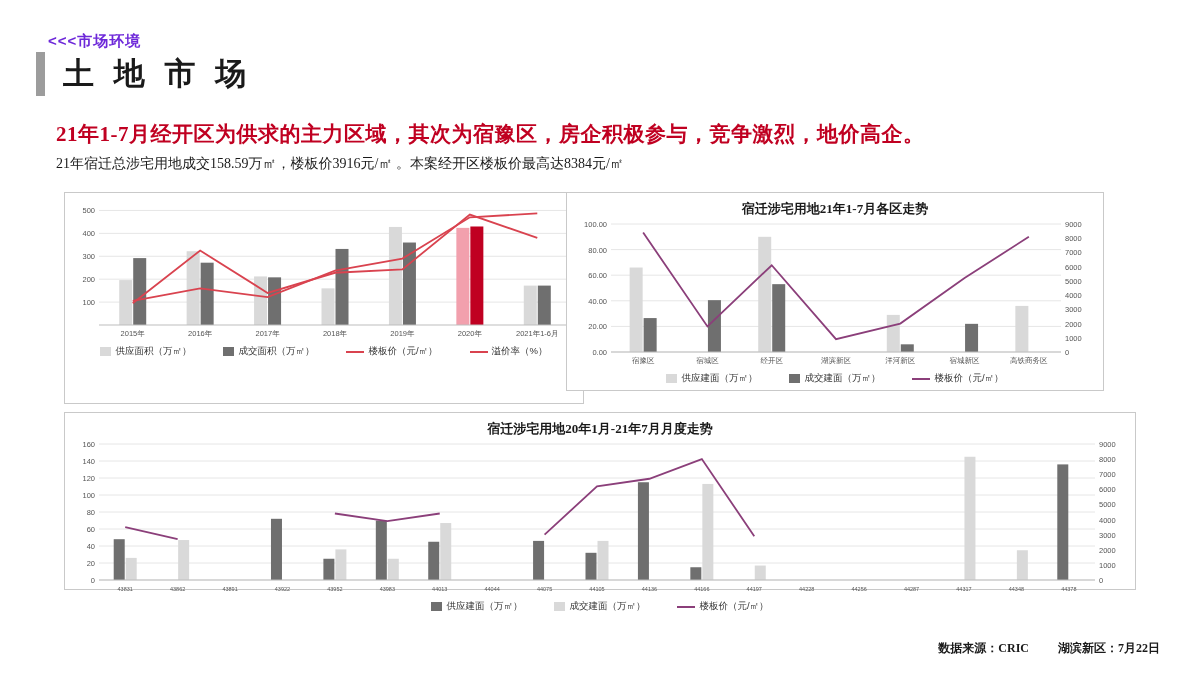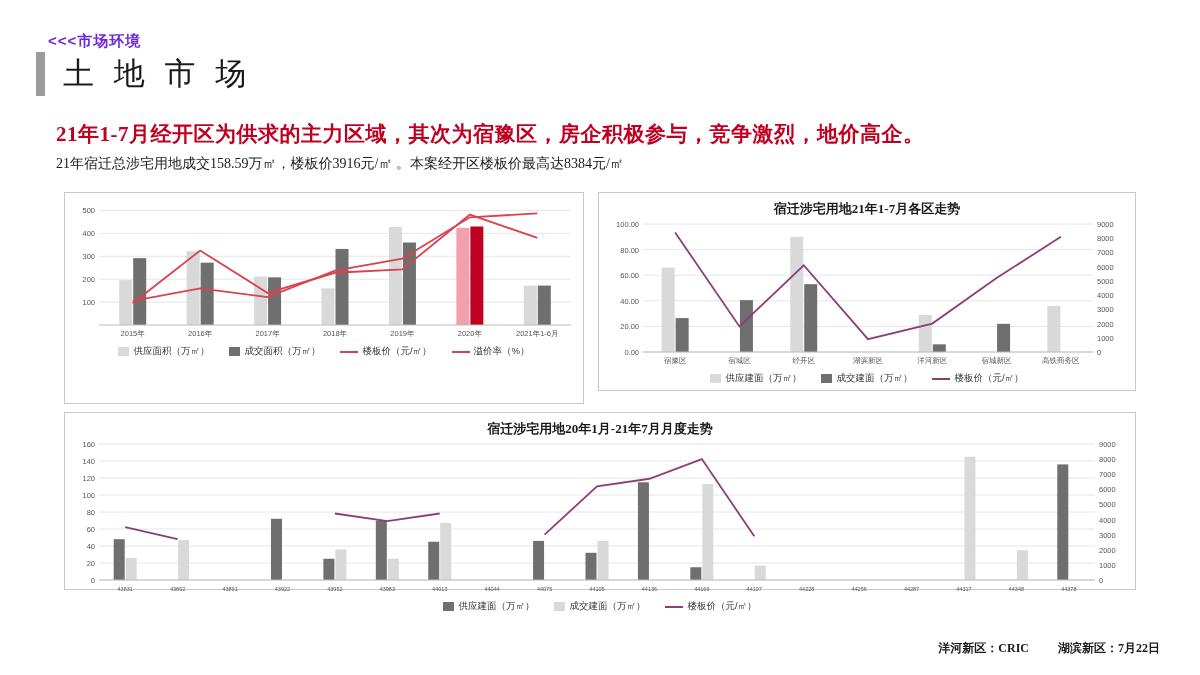--- a/index.html
+++ b/index.html
@@ -17,50 +17,50 @@
     font-size:15px; font-weight:bold; color:#6d28d9; letter-spacing:1px;
   }
   .title-wrap {
     position:absolute; left:36px; top:52px;
     display:flex; align-items:center;
   }
   .title-bar {
     width:9px; height:44px; background:#9c9c9c; margin-right:18px;
   }
   .title-text {
-    font-size:31px; font-weight:normal; letter-spacing:6px; color:#1a1a1a;
+    font-size:31px; font-weight:bold; letter-spacing:6px; color:#1a1a1a;
     font-family:"Liberation Serif", serif;
   }
   .headline {
     position:absolute; left:56px; top:120px;
     font-size:21px; font-weight:bold; color:#c00021;
     letter-spacing:0.5px;
     font-family:"Liberation Serif", serif;
   }
   .subhead {
     position:absolute; left:56px; top:155px;
     font-size:14px; color:#1a1a1a;
     font-family:"Liberation Serif", serif;
   }
 
   .panel {
     position:absolute; border:1px solid #c9c9c9; background:#fff;
   }
   #panel-year   { left:64px;  top:192px; width:520px; height:212px; }
-  #panel-dist   { left:598px; top:192px; width:538px; height:199px; }
+  #panel-dist   { left:566px; top:192px; width:538px; height:199px; }
   #panel-month  { left:64px;  top:412px; width:1072px; height:178px; }
 
   .chart-title {
     text-align:center; font-size:13px; font-weight:bold; color:#1a1a1a;
     margin-top:7px; font-family:"Liberation Serif", serif;
   }
   .plot { position:relative; }
   .legend {
     display:flex; justify-content:center; align-items:flex-end;
-    gap:20px; font-size:9.5px; color:#333; margin-top:2px;
+    gap:32px; font-size:9.5px; color:#333; margin-top:2px;
   }
   .legend-item { display:flex; align-items:center; gap:4px; }
   .swatch { width:11px; height:9px; display:inline-block; }
   .line-swatch { width:18px; height:0; border-top:2px solid #000; display:inline-block; }
 
   .footer {
     position:absolute; right:40px; bottom:18px;
     font-size:12px; font-weight:bold; color:#1a1a1a;
     font-family:"Liberation Serif", serif;
   }
@@ -286,15 +286,15 @@
         <span>成交建面（万㎡）</span>
       </div>
       <div class="legend-item">
         <span class="line-swatch" style="border-top-color: rgb(139, 63, 122);"></span>
         <span>楼板价（元/㎡）</span>
       </div>
     </div>
 </div>
 
 <div class="footer">
-  <span>洋河新区：CRIC</span>
+  <span>数据来源：CRIC</span>
   <span>湖滨新区：7月22日</span>
 </div>
 
 </body></html>

